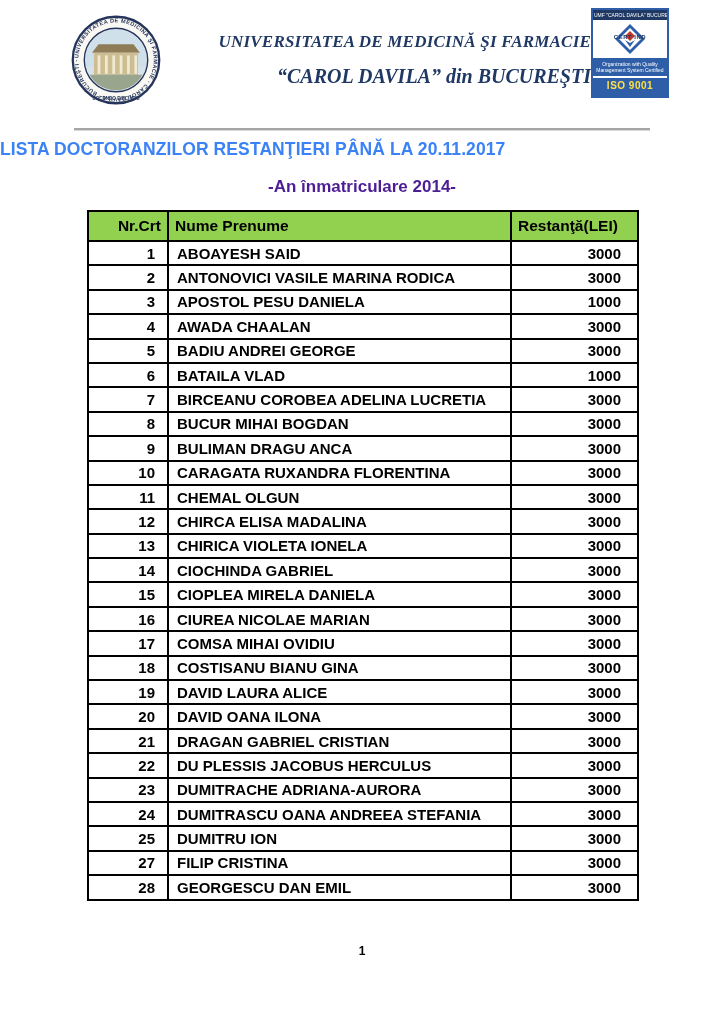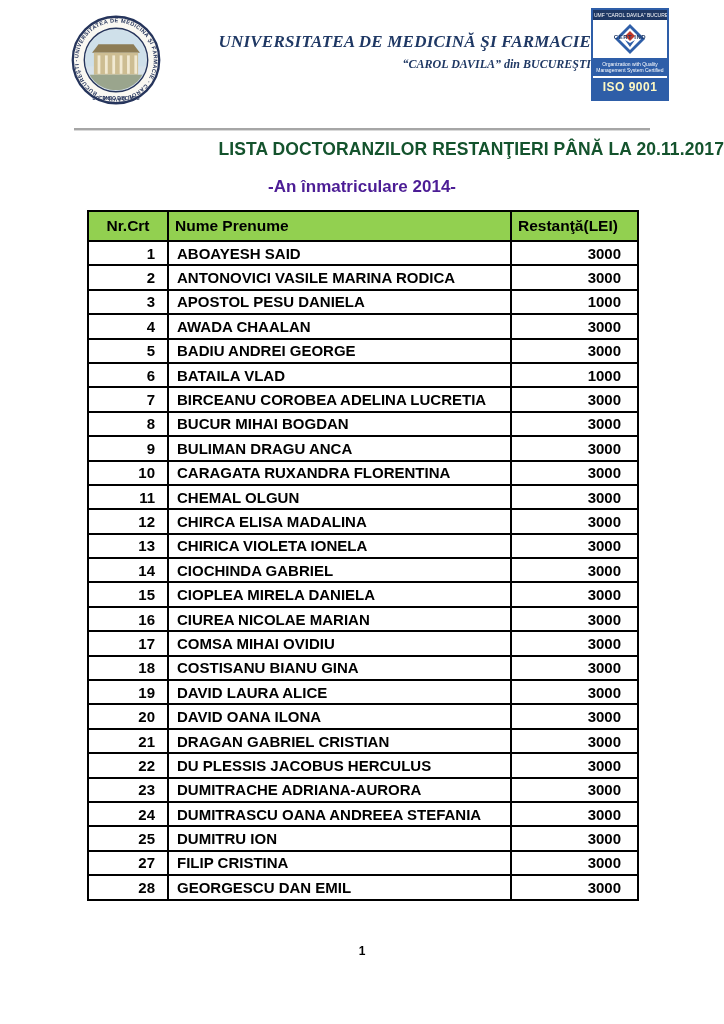--- a/index.html
+++ b/index.html
@@ -17,21 +17,21 @@
     position:absolute; top:8px; left:70px; right:55px; height:118px;
     display:flex; align-items:flex-start;
   }
   .seal-wrap { width:100px; padding-top:6px; }
   .univ-text {
     flex:1; text-align:right; padding-top:24px;
     font-family:"Liberation Serif", serif;
     font-style:italic; font-weight:bold; color:#1f3864;
   }
   .univ-line1 { font-size:17px; letter-spacing:.2px; }
-  .univ-line2 { font-size:12px; margin-top:5px; }
+  .univ-line2 { font-size:20px; margin-top:13px; }
 
   .divider {
     position:absolute; top:128px; left:74px; width:576px;
     border-top:2px solid #a6a6a6;
     box-shadow:0 1px 0 #d9d9d9;
   }
 
   
   .iso-badge {
     width:78px; border:2px solid #2e5ea8; background:#fff;
@@ -44,29 +44,29 @@
   .badge-logo { position:relative; height:38px; display:flex; align-items:center; justify-content:center; background:#fff; }
   .cert-text {
     position:absolute; left:0; right:0; top:14px; text-align:center;
     font-size:6px; font-weight:bold; color:#1f3864; letter-spacing:.5px;
   }
   .badge-mid {
     background:#2e5ea8; color:#fff; font-size:5px; line-height:6px;
     text-align:center; padding:3px 2px;
   }
   .badge-iso {
-    background:#2e5ea8; color:#fef9c3; font-weight:bold; font-size:12px;
+    background:#2e5ea8; color:#fde047; font-weight:bold; font-size:10px;
     text-align:center; padding:2px 0 5px; letter-spacing:.5px;
     border-top:2px solid #fff;
   }
 
   
   .doc-title {
     position:absolute; top:139px; left:0; width:100%;
-    text-align:right; font-size:17.5px; font-weight:bold; color:#14532d;
+    text-align:left; font-size:17.5px; font-weight:bold; color:#3b82f6;
     letter-spacing:.1px;
   }
   .doc-subtitle {
     position:absolute; top:177px; left:0; width:100%;
     text-align:center; font-size:17px; font-weight:bold; color:#4c1d95;
   }
 
   
   table.restante {
     position:absolute; top:210px; left:87px; width:550px;
@@ -74,21 +74,21 @@
   }
   .restante th, .restante td {
     border:2px solid #000;
     font-weight:bold; color:#000;
     overflow:hidden; white-space:nowrap;
   }
   .restante th {
     background:#92d050; height:30px; font-size:15.5px;
     text-align:left; padding:0 6px;
   }
-  .restante th.h-nr { text-align:center; }
+  .restante th.h-nr { text-align:right; }
   .restante td { height:24.4px; font-size:15px; padding:0 8px; }
   .c-nr  { text-align:right; padding-right:12px !important; }
   .c-name{ text-align:left;margin-left:26px; }
   .c-amt { text-align:right; padding-right:16px !important; }
 
   .pagenum {
     position:absolute; top:944px; left:0; width:100%;
     text-align:center; font-size:12px; font-weight:bold; color:#000;
   }
 </style>

